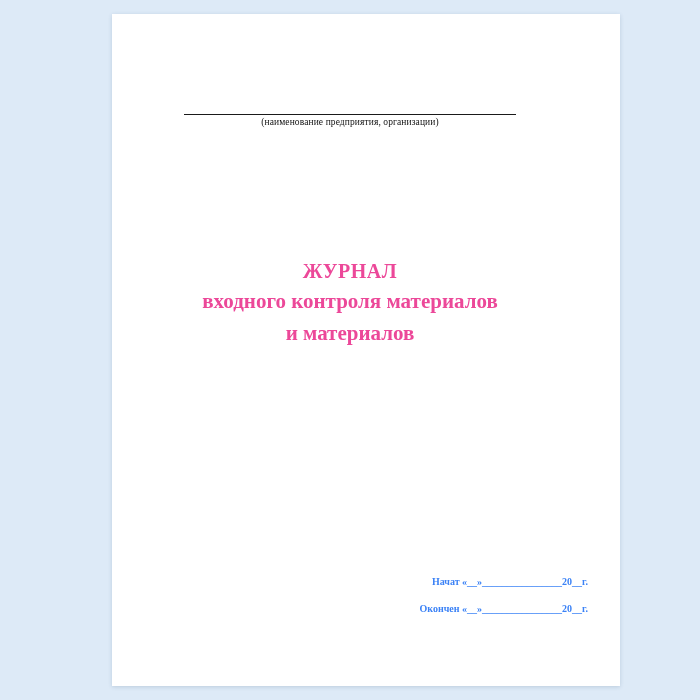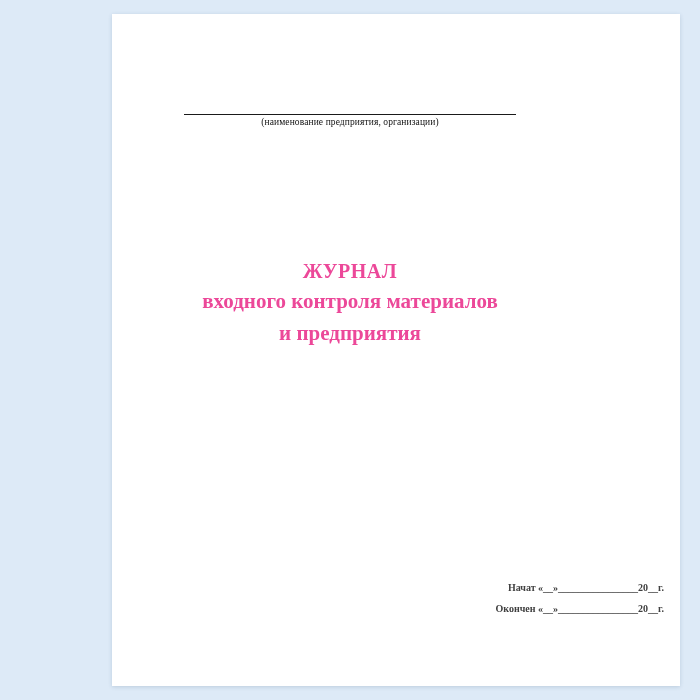--- a/index.html
+++ b/index.html
@@ -15,21 +15,21 @@
   }
   #page-wrap {
     position: relative;
     width: 700px;
     height: 700px;
   }
   .page {
     position: absolute;
     left: 112px;
     top: 14px;
-    width: 568px;
+    width: 508px;
     height: 672px;
     background: #ffffff;
     box-shadow: 0 1px 4px rgba(40, 70, 110, 0.18);
   }
   .org-block {
     position: absolute;
     left: 72px;
     top: 86px;
     width: 332px;
     text-align: center;
@@ -62,51 +62,51 @@
   }
   .title-sub {
     font-family: "Liberation Serif", serif;
     font-weight: bold;
     font-size: 21px;
     line-height: 1.32;
     margin-top: 4px;
   }
   .footer-block {
     position: absolute;
-    right: 16px;
+    right: 32px;
     bottom: 72px;
     text-align: right;
-    color: #404040;
+    color: #3b82f6;
   }
   .footer-line {
     font-family: "Liberation Serif", serif;
     font-weight: bold;
     font-size: 10px;
     line-height: 1.1;
     white-space: nowrap;
   }
   .footer-line + .footer-line {
-    margin-top: 10px;
+    margin-top: 16px;
   }
 </style>
 </head>
 <body>
 
 <div id="page-wrap">
   <div class="page">
 
     <div class="org-block">
       <div class="org-rule"></div>
       <div class="org-caption">(наименование предприятия, организации)</div>
     </div>
 
     <div class="title-block">
       <div class="title-main">ЖУРНАЛ</div>
       <div class="title-sub">входного контроля материалов</div>
-      <div class="title-sub">и предприятия</div>
+      <div class="title-sub">и материалов</div>
     </div>
 
     <div class="footer-block">
       <div class="footer-line">Начат «__»________________20__г.</div>
       <div class="footer-line">Окончен «__»________________20__г.</div>
     </div>
 
   </div>
 </div>
 

